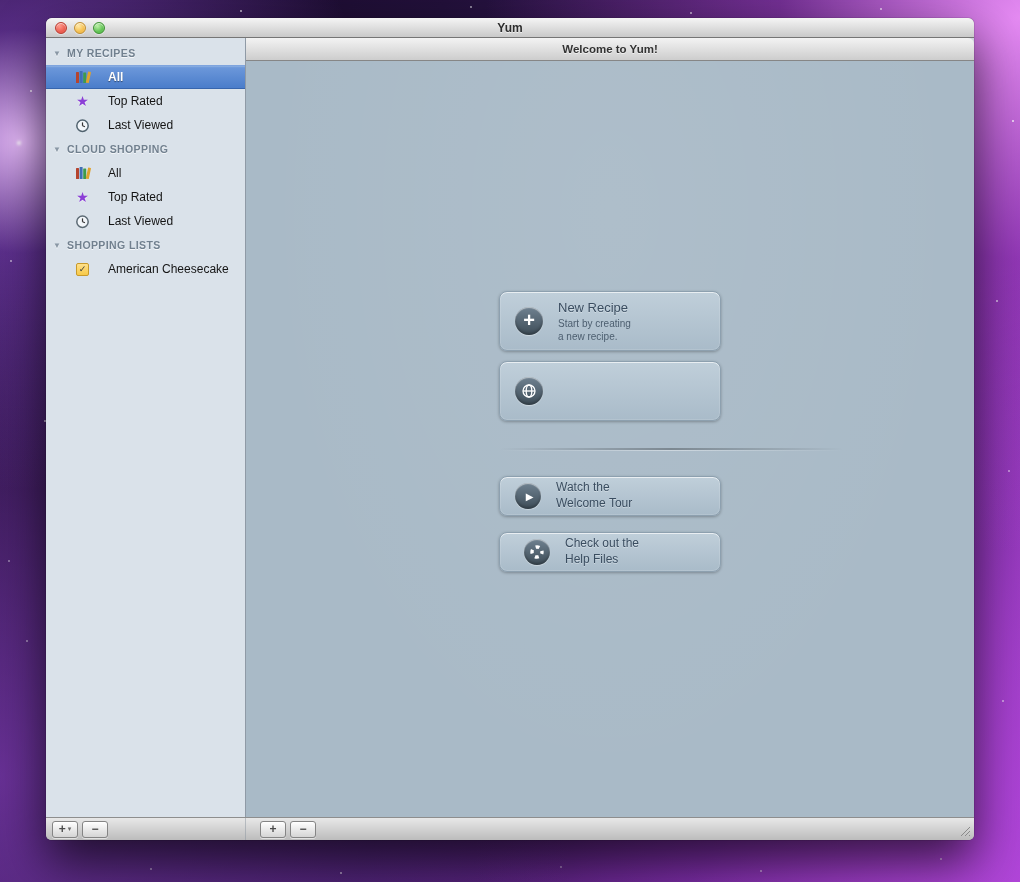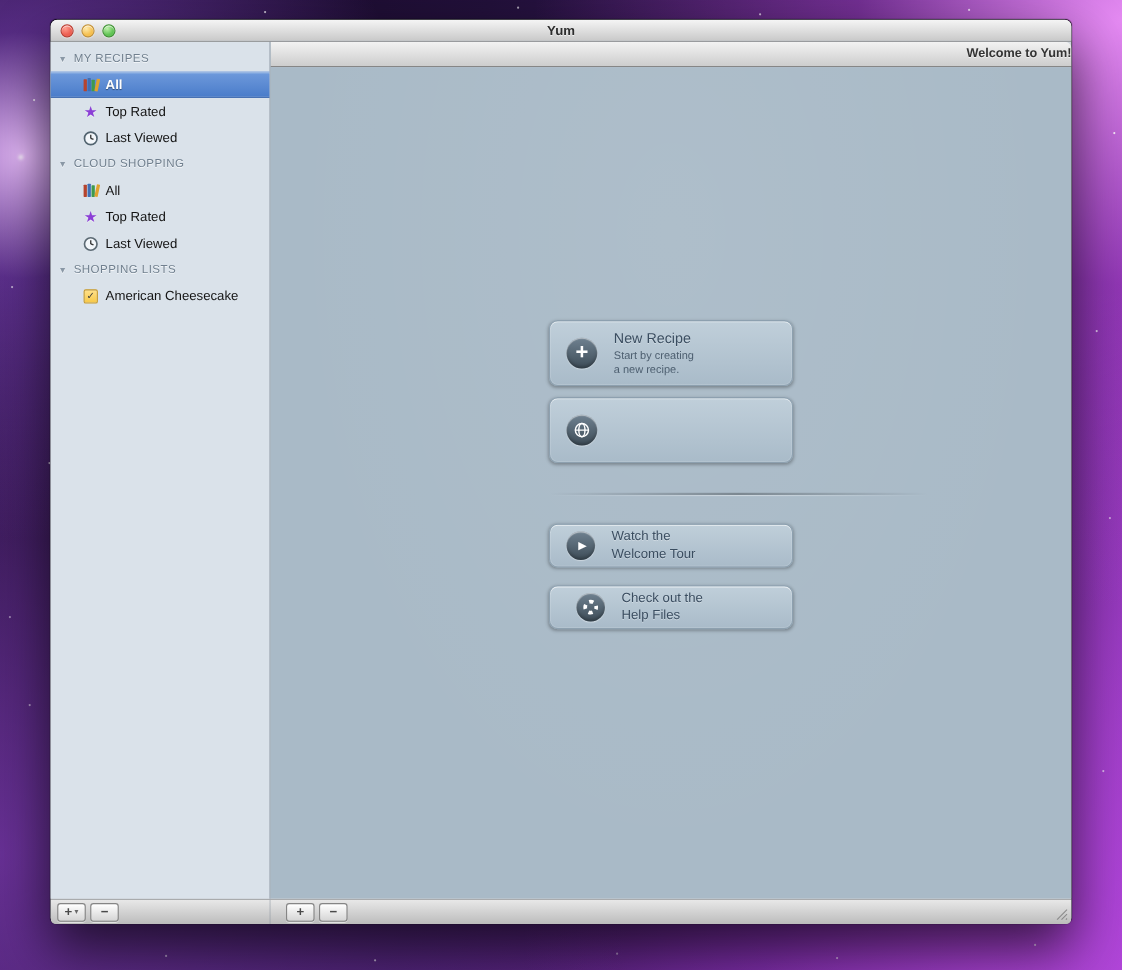--- a/index.html
+++ b/index.html
@@ -76,44 +76,44 @@
   .sidebar {
     width:200px; flex:none;
     background:var(--sidebar-bg);
     border-right:1px solid #8f9aa6;
     padding-top:3px;
   }
   .srow { height:24px; display:flex; align-items:center; }
   .section-header { padding-left:7px; gap:5px; }
   .disclosure { font-size:8px; color:#8a98a6; width:9px; text-shadow:0 1px 0 rgba(255,255,255,.6); }
   .header-label {
-    font-size:10.5px; font-weight:normal; letter-spacing:.4px;
+    font-size:10.5px; font-weight:bold; letter-spacing:.4px;
     color:#71808f; text-shadow:0 1px 0 rgba(255,255,255,.7);
   }
-  .item { padding-left:28px; gap:5px; font-size:12px; color:#141414; }
+  .item { padding-left:28px; gap:17px; font-size:12px; color:#141414; }
   .item .ic { width:17px; height:17px; display:flex; align-items:center; justify-content:center; flex:none; }
   .item.selected {
     background:linear-gradient(180deg, #8fb2e3 0%, #6b97da 8%, var(--selection) 95%);
     border-top:1px solid #7ea4de; border-bottom:1px solid #3765ad;
     color:#fff; font-weight:bold; text-shadow:0 1px 1px rgba(0,0,0,.45);
   }
   .star-glyph { font-size:14px; color:var(--star); text-shadow:0 1px 1px rgba(255,255,255,.5); line-height:1; }
   .note-ic {
     width:13px; height:13px; background:linear-gradient(#ffe08a, var(--note));
     border:1px solid #c89a2a; border-radius:2px;
     font-size:9px; color:#3a3a3a; display:flex; align-items:center; justify-content:center; font-weight:bold;
   }
 
   
   .main { flex:1; display:flex; flex-direction:column; min-width:0; border-radius:0 6px 0 0; overflow:hidden; }
   .welcome-bar {
     height:23px; flex:none;
     background:linear-gradient(#f3f3f3,#cdcdcd);
     border-bottom:1px solid #868686;
-    text-align:right; line-height:22px;
+    text-align:center; line-height:22px;
     font-size:11.5px; font-weight:bold; color:#333;
     text-shadow:0 1px 0 rgba(255,255,255,.6);
   }
   .main-content {
     flex:1; position:relative;
     background:
       radial-gradient(ellipse at 50% 20%, rgba(255,255,255,.06), transparent 70%),
       var(--content-bg);
   }
   .actions { width:222px; margin:0 auto; padding-top:230px; display:flex; flex-direction:column; }

